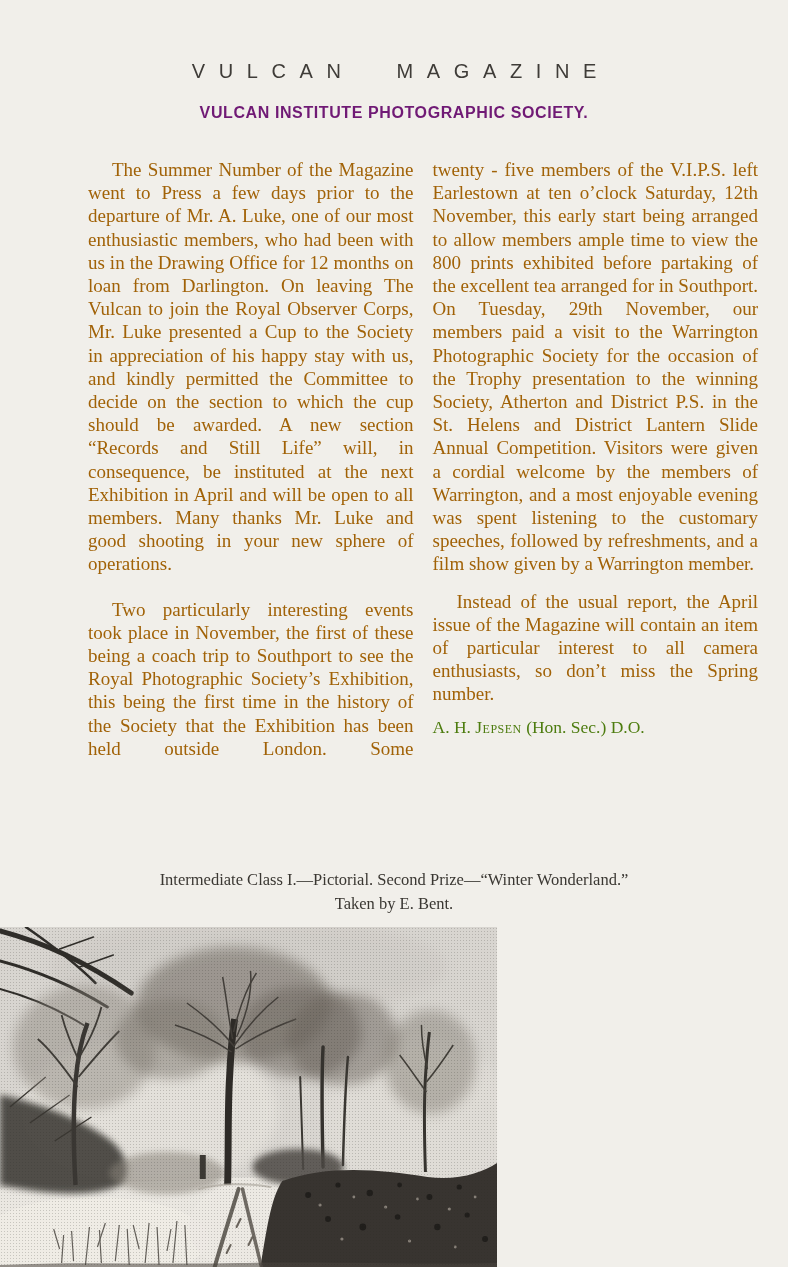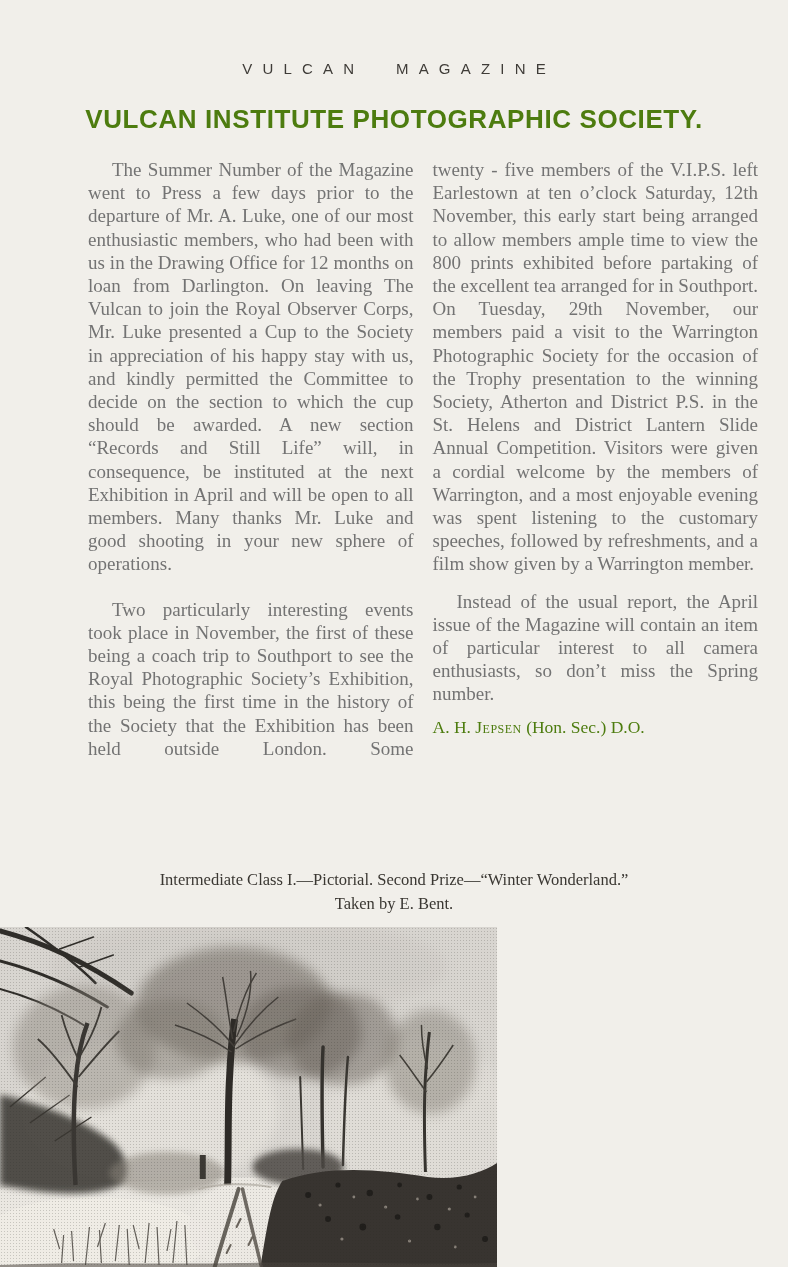--- a/index.html
+++ b/index.html
@@ -8,41 +8,41 @@
     width:788px;height:1267px;
     background:#f1efea;
     overflow:hidden;
     color:#2f2d29;
     font-family:"Liberation Serif","DejaVu Serif",serif;
   }
   .masthead{
     position:absolute;top:60px;left:0;width:100%;
     text-align:center;
     font-family:"Liberation Sans","DejaVu Sans",sans-serif;
-    font-size:15px;font-weight:400;color:#3f3c38;
+    font-size:20px;font-weight:400;color:#3f3c38;
     letter-spacing:0.68em;word-spacing:1.15em;
     text-indent:0.68em; 
   }
   .article-title{
     position:absolute;top:104px;left:0;width:100%;
     text-align:center;
     font-family:"Liberation Sans","DejaVu Sans",sans-serif;
-    font-size:26px;font-weight:700;letter-spacing:0.6px;
-    color:#4d7c0f;
+    font-size:16px;font-weight:700;letter-spacing:0.6px;
+    color:#701a75;
   }
   .columns{
     position:absolute;top:158px;left:88px;right:30px;
     display:flex;gap:19px;
   }
   .col{flex:1;min-width:0;}
   .col p{
     margin:0;
     font-size:19px;line-height:23.2px;
     text-align:justify;
-    color:#737373;
+    color:#a16207;
   }
   .col p.indent{text-indent:24px;}
   .col p + p{margin-top:22px;}
   .col p.gap-big{margin-top:14px;}
   .col p.spread{text-align-last:justify;}
   .signature{
     margin-top:10px;
     font-size:17.5px;line-height:22px;
     color:#4d7c0f;
     white-space:nowrap;

